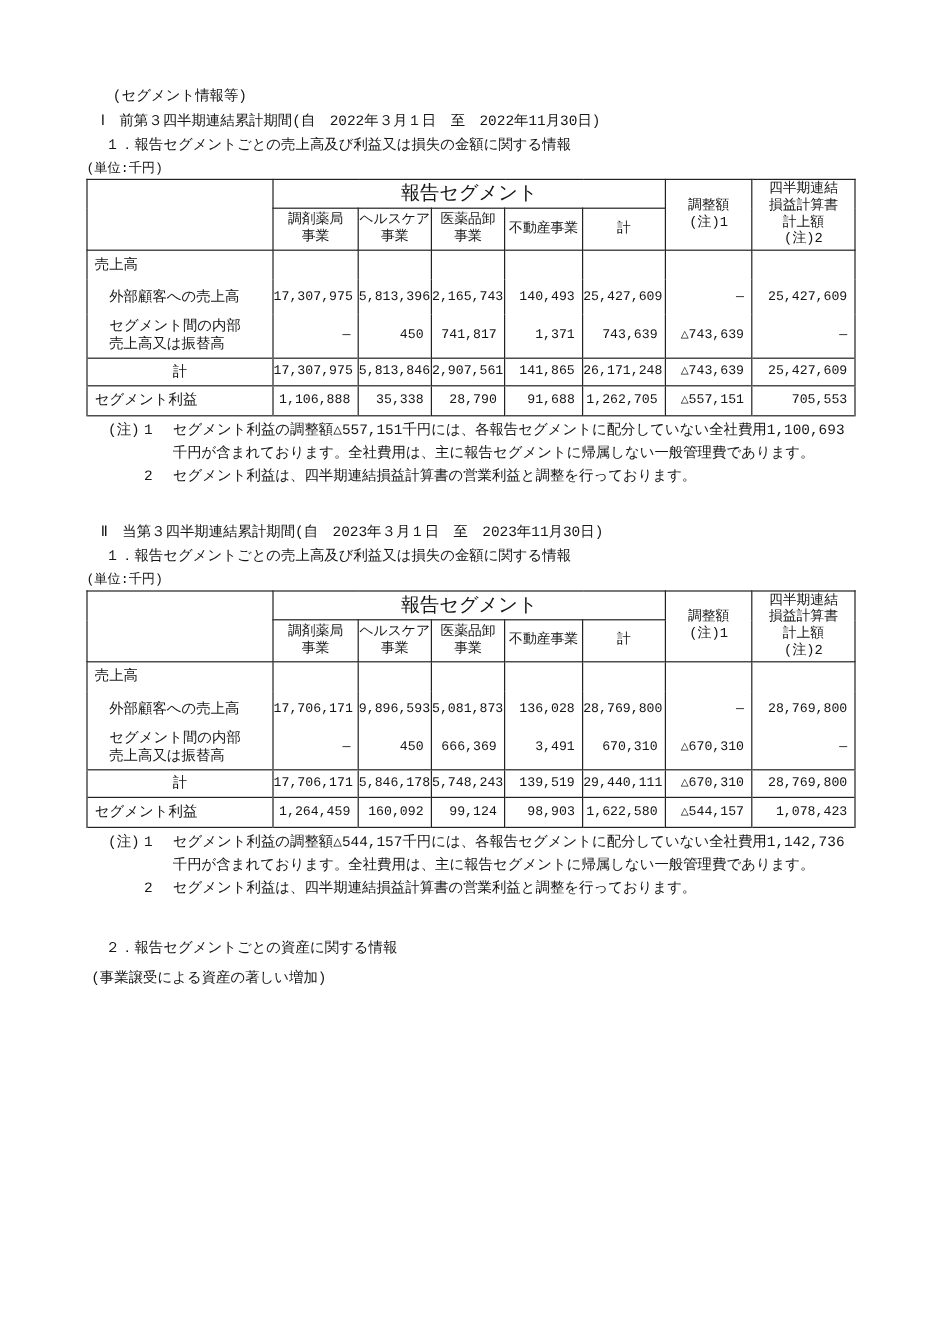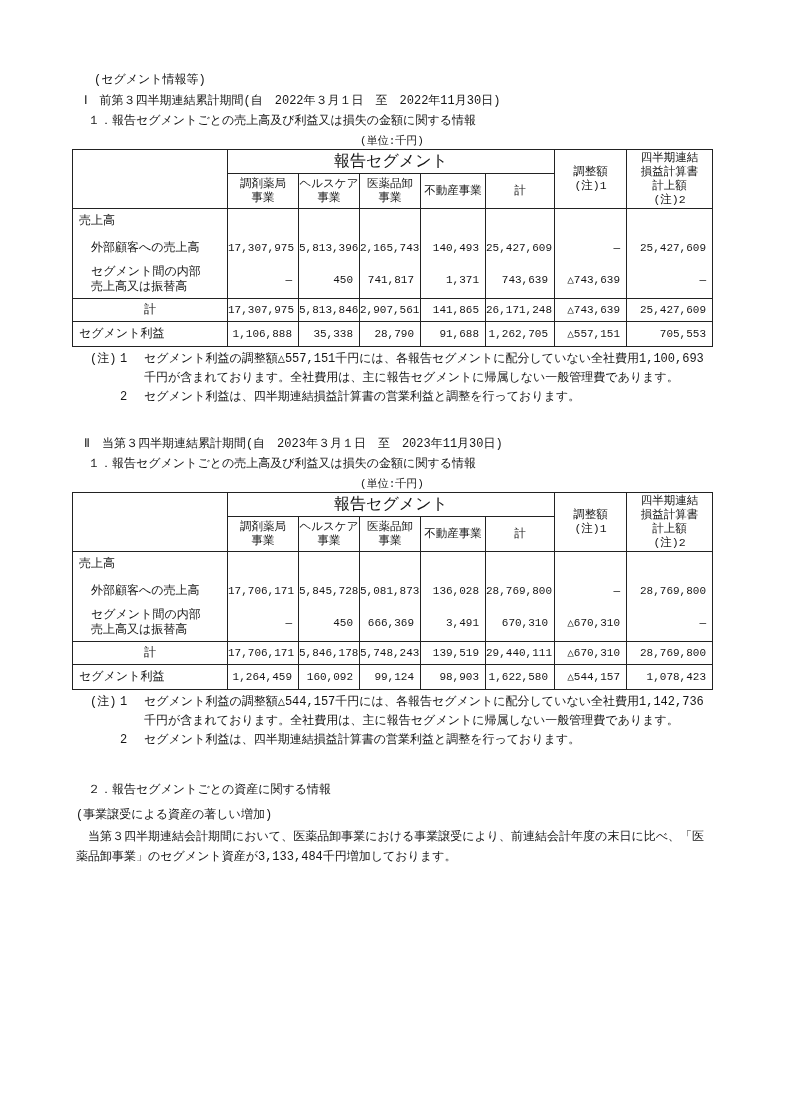--- a/index.html
+++ b/index.html
@@ -6,21 +6,21 @@
   .page {
     width:790px; height:1118px; box-sizing:border-box;
     padding:70px 78px 0 72px; position:relative;
     background:#fff; color:#151515;
     font-family:Liberation Mono, monospace;
     font-size:12px; line-height:20px;
   }
   .indent-a { margin-left:22px; }
   .h-period { margin-left:12px; margin-top:1px; }
   .h-info   { margin-left:16px; margin-bottom:1px; }
-  .unit { width:640px; text-align:center; font-size:11px; line-height:16px; margin-top:2px; }
+  .unit { width:640px; text-align:left; font-size:11px; line-height:16px; margin-top:2px; }
 
   table.seg-table {
     width:640px; border-collapse:collapse; table-layout:fixed;
     border:1px solid #222;
   }
   .seg-table th, .seg-table td {
     border-left:1px solid #222; border-right:1px solid #222;
     font-weight:normal; padding:0; vertical-align:middle;
   }
   .seg-table thead th { border:1px solid #222; text-align:center; }
@@ -213,21 +213,21 @@
           <td class="num"></td>
           <td class="num"></td>
           <td class="num"></td>
           <td class="num"></td>
           <td class="num"></td>
           <td class="num"></td>
       </tr>
       <tr class="no-line r-ext">
         <td class="label indent">外部顧客への売上高</td>
         <td class="num">17,706,171</td>
-        <td class="num">5,845,728</td>
+        <td class="num">9,896,593</td>
         <td class="num">5,081,873</td>
         <td class="num">136,028</td>
         <td class="num">28,769,800</td>
         <td class="num">―</td>
         <td class="num">28,769,800</td>
       </tr>
       <tr class="no-line r-int">
         <td class="label indent two-line">セグメント間の内部
 売上高又は振替高</td>
         <td class="num">―</td>
@@ -271,15 +271,14 @@
       <span class="note-mark"></span>
       <span class="note-num">2</span>
       <div class="note-text">セグメント利益は、四半期連結損益計算書の営業利益と調整を行っております。</div>
     </div>
   </div>
 
   <div class="assets-gap"></div>
 
   <div class="h-info">２．報告セグメントごとの資産に関する情報</div>
   <div class="assets-sub">(事業譲受による資産の著しい増加)</div>
-  <div class="assets-body">当第３四半期連結会計期間において、医薬品卸事業における事業譲受により、前連結会計年度の末日に比べ、「医薬品卸事業」のセグメント資産が3,133,484千円増加しております。</div>
 
 </div>
 
 </body></html>

